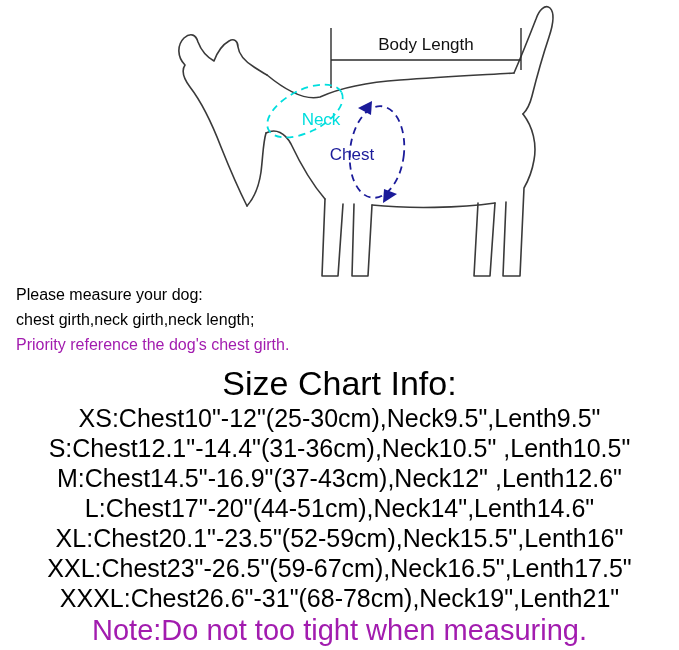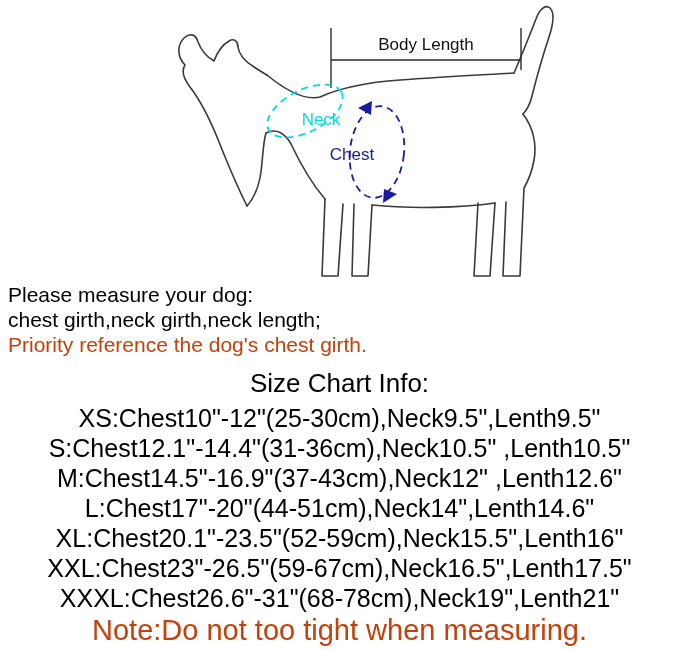--- a/index.html
+++ b/index.html
@@ -6,25 +6,25 @@
   body {
     width:679px; height:650px;
     background:#ffffff;
     color:#000000;
     font-family:"Liberation Sans", sans-serif;
     overflow:hidden;
   }
   .diagram { width:658px; height:280px; position:relative; }
   .diagram svg { display:block; }
   svg text { font-family:"Liberation Sans", sans-serif; }
-  .instructions { padding:2px 0 0 8px; font-size:21px; line-height:25px; }
+  .instructions { padding:2px 0 0 16px; font-size:16px; line-height:25px; }
   .instr-line { white-space:nowrap; }
-  .red { color:#c2410c; }
+  .red { color:#a21caf; }
   .size-chart { text-align:center; }
-  .size-title { font-size:26px; line-height:32px; margin:10px 0 4px 0; }
+  .size-title { font-size:34px; line-height:32px; margin:10px 0 4px 0; }
   .size-row  { font-size:25px; line-height:30px; white-space:nowrap; }
   .size-note { font-size:29px; line-height:30px; margin-top:2px; white-space:nowrap; }
 </style>
 </head>
 <body>
 
 <div class="diagram">
   <svg width="679" height="280" viewBox="0 0 679 280">
 
     <g fill="none" stroke="#3a3a3a" stroke-width="1.6" stroke-linecap="round" stroke-linejoin="round">

